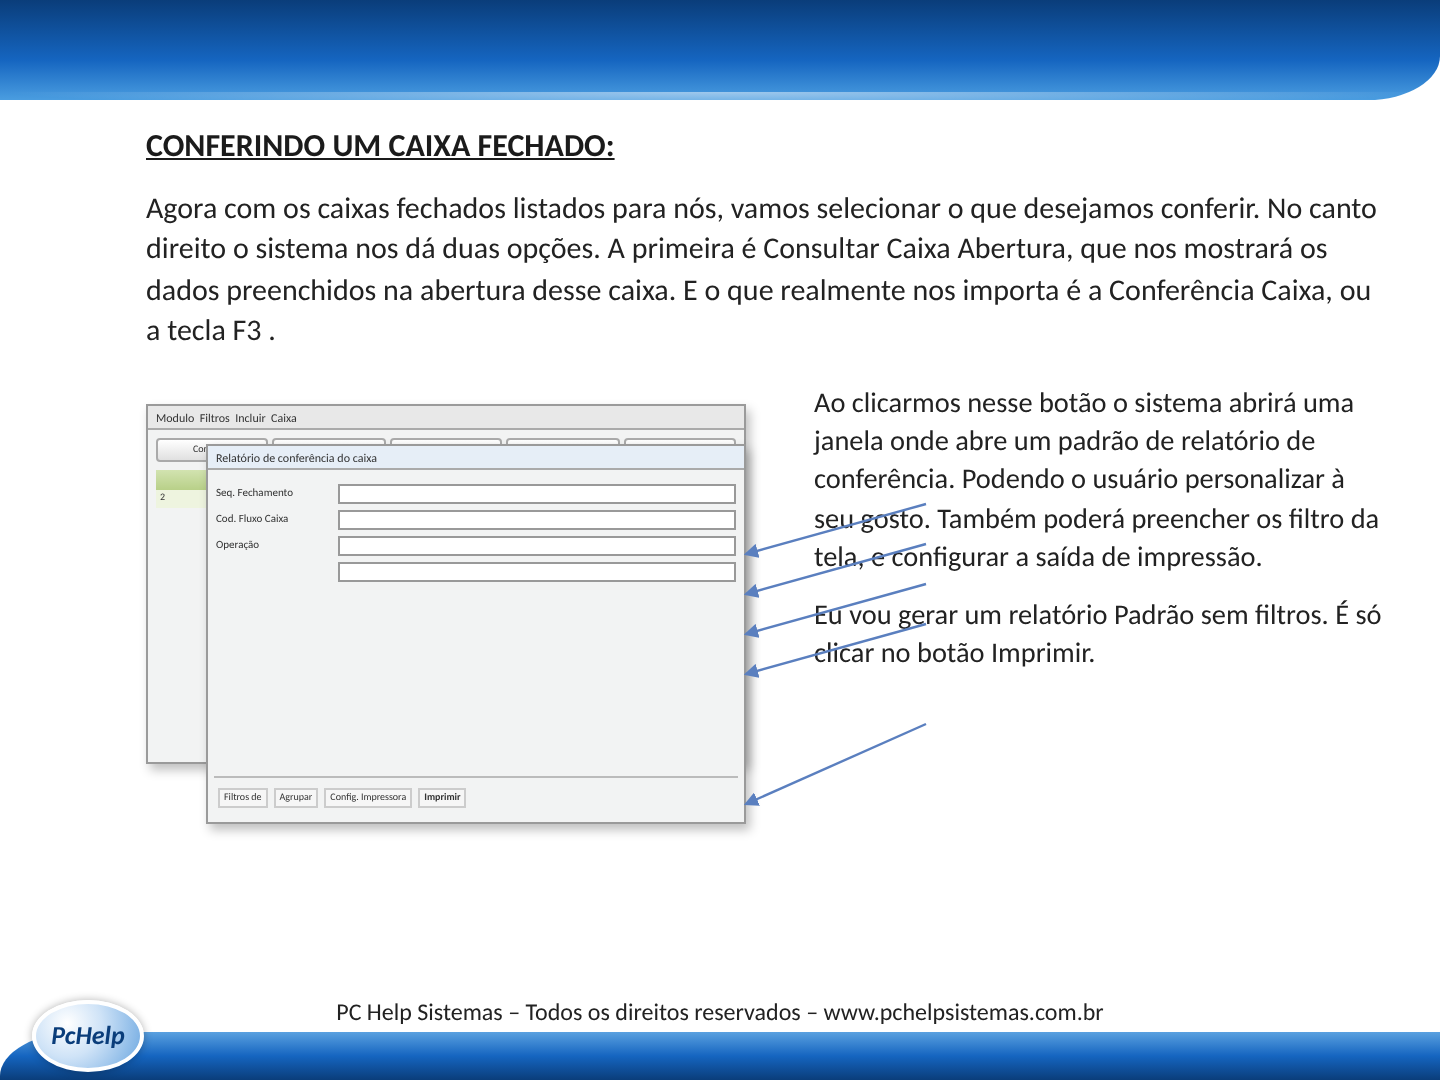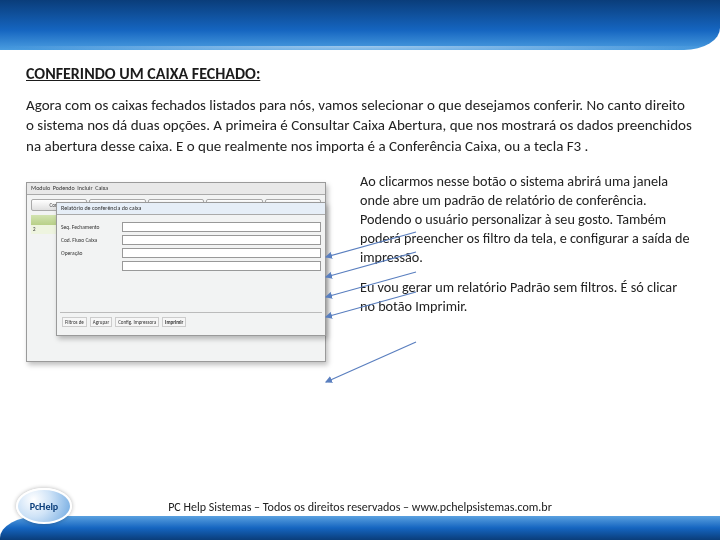--- a/index.html
+++ b/index.html
@@ -1,26 +1,26 @@
 <!DOCTYPE html>
 <html><head>
 <meta charset="utf-8">
 <style>
   * { margin: 0; padding: 0; box-sizing: border-box; }
   body { width: 720px; height: 540px; font-family: Calibri, Arial, sans-serif; background: #fff; position: relative; overflow: hidden; }
   .top-banner { height: 50px; background: linear-gradient(180deg, #0a3d7a 0%, #1565c0 60%, #4a9de0 100%); border-radius: 0 0 36px 0 / 0 0 22px 0; position: relative; }
   .top-banner::after { content:""; position:absolute; bottom:-4px; left:0; right:0; height:8px; background: radial-gradient(ellipse at 50% 0%, rgba(255,255,255,0.5), transparent 70%); }
-  .content { padding: 14px 28px 0 26px; }
+  .content { padding: 14px 28px 0 26px; margin-left: 47px; }
   .heading { font-size: 16px; font-weight: bold; text-decoration: underline; color: #1b1b1b; margin-bottom: 12px; }
   .intro { font-size: 15px; line-height: 1.35; color: #222; margin-bottom: 16px; }
   .mid-row { display: flex; gap: 14px; }
   .shot-area { position: relative; width: 320px; height: 230px; flex: 0 0 320px; }
   .win { position: absolute; background: #f2f3f3; border: 1px solid #9a9a9a; box-shadow: 2px 3px 5px rgba(0,0,0,0.25); font-size: 6px; color: #333; }
   .win.back { left: 0; top: 10px; width: 300px; height: 180px; }
-  .win.front { left: 30px; top: 30px; width: 270px; height: 134px; }
+  .win.front { left: 30px; top: 30px; width: 270px; height: 190px; }
   .titlebar { height: 12px; border-bottom: 1px solid #aaa; display:flex; align-items:center; padding:0 4px; background:#e8e8e8; font-size:6px; }
   .win.front .titlebar { background:#e6eef7; }
   .win .body { padding: 4px; }
   .toolbar { display:flex; gap:2px; margin-bottom:4px; }
   .btn { flex:1; height:12px; background:linear-gradient(#fff,#e0e0e0); border:1px solid #aaa; border-radius:2px; display:flex; align-items:center; justify-content:center; font-size:5px; }
   .tablehdr { background: linear-gradient(#d2e3b0,#b8d088); height:10px; display:flex; font-size:5px; }
   .tablehdr > div { flex:1; border-right:1px solid #9aad6e; padding:1px 2px; }
   .row1 { background:#eef4df; height:9px; display:flex; font-size:5px; }
   .row1 > div { flex:1; border-right:1px solid #d0d0d0; padding:1px 2px; }
   .rpanel { position:absolute; right:2px; top:40px; width:60px; height:80px; background:#f8f8f8; border:1px solid #bbb; font-size:5px; padding:2px; display:flex; flex-direction:column; gap:3px; }
@@ -30,38 +30,38 @@
   .field label { width:58px; font-size:5.5px; }
   .field .inp { flex:1; height:10px; background:#fff; border:1px solid #999; }
   .bottombar { position:absolute; bottom:3px; left:3px; right:3px; height:20px; border-top:1px solid #bbb; display:flex; align-items:center; gap:3px; padding:2px; font-size:5px; }
   .bottombar .grp { display:flex; gap:2px; align-items:center; border:1px solid #ccc; padding:1px 2px; background:#f6f6f6; }
   .arrows { position:absolute; left:295px; top:50px; pointer-events:none; }
   .side-text { flex: 1; font-size: 14.2px; line-height: 1.35; color:#222; }
   .side-text p { margin-bottom: 10px; }
   .footer { position:absolute; bottom:0; left:0; right:0; height:46px; }
   .footer-swoosh { position:absolute; bottom:0; left:0; right:0; height:24px; background: linear-gradient(180deg, #5aa1e0 0%, #1565c0 50%, #0a3d7a 100%); border-radius: 40px 0 0 0 / 22px 0 0 0; }
   .footer-text { position:absolute; bottom:26px; left:0; right:0; text-align:center; font-size:12px; color:#222; }
-  .logo { position:absolute; left:16px; bottom:16px; width:56px; height:36px; background: radial-gradient(circle at 30% 30%, #fff 0%, #cfe3f7 40%, #6aa6e0 100%); border-radius:50%; border:2px solid #fff; box-shadow:0 0 4px rgba(0,0,0,0.3); display:flex; align-items:center; justify-content:center; font-size:10px; font-weight:bold; color:#0a3d7a; }
+  .logo { position:absolute; left:16px; bottom:4px; width:56px; height:36px; background: radial-gradient(circle at 30% 30%, #fff 0%, #cfe3f7 40%, #6aa6e0 100%); border-radius:50%; border:2px solid #fff; box-shadow:0 0 4px rgba(0,0,0,0.3); display:flex; align-items:center; justify-content:center; font-size:13px; font-weight:bold; color:#0a3d7a; font-style:italic; }
 </style>
 </head>
 <body>
 
 <div class="top-banner"></div>
 
 <div class="content">
   <div class="heading">CONFERINDO UM CAIXA FECHADO:</div>
   <p class="intro">Agora com os caixas fechados listados para nós, vamos selecionar o que desejamos conferir. No canto direito o sistema nos dá duas opções. A primeira é Consultar Caixa Abertura, que nos mostrará os dados preenchidos na abertura desse caixa. E o que realmente nos importa é a Conferência Caixa, ou a tecla F3 .</p>
 
   <div class="mid-row">
     <div class="shot-area">
 
       <div class="win back">
         <div class="titlebar">
           <span>Modulo</span>&nbsp;&nbsp;
-          <span>Podendo</span>&nbsp;&nbsp;
+          <span>Filtros</span>&nbsp;&nbsp;
           <span>Incluir</span>&nbsp;&nbsp;
           <span>Caixa</span>
         </div>
         <div class="body">
           <div class="toolbar">
             <div class="btn">Consultar</div>
             <div class="btn">Incluir</div>
             <div class="btn">Limpar</div>
             <div class="btn">Copiar</div>
             <div class="btn">Relatórios</div>

